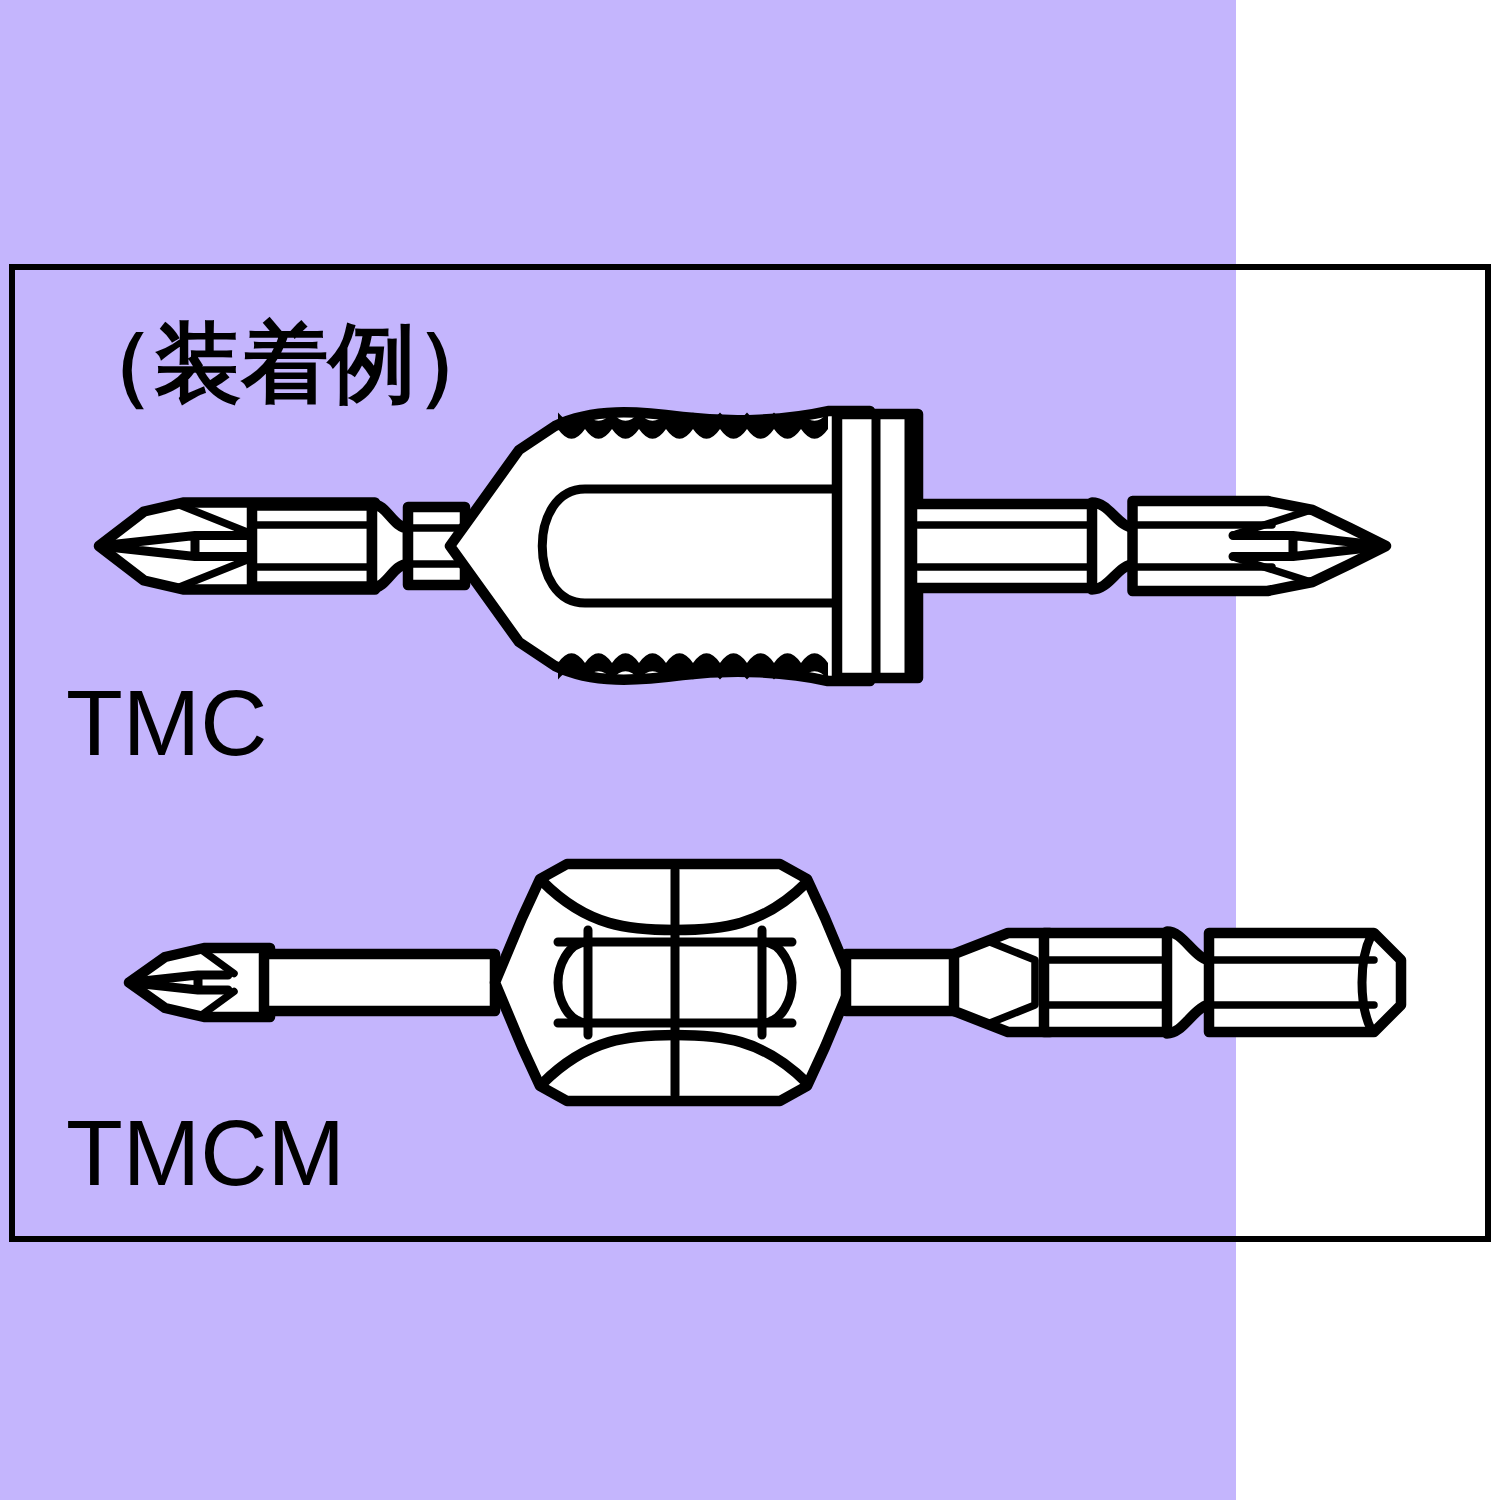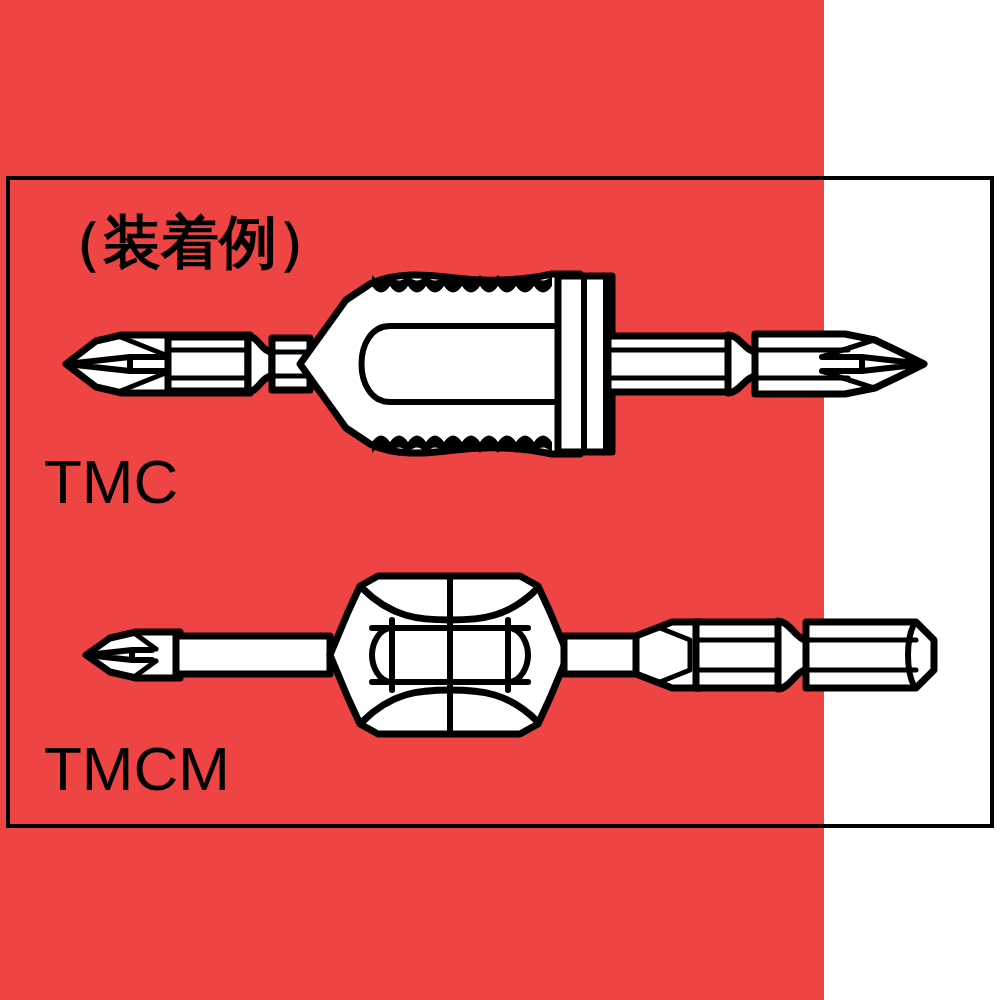--- a/index.html
+++ b/index.html
@@ -10,21 +10,21 @@
   body {
     width: 1000px;
     height: 1000px;
     font-family: "Liberation Sans", sans-serif;
     overflow: hidden;
   }
   #stage {
     position: relative;
     width: 824px;
     height: 1000px;
-    background: #ef4444;
+    background: #c4b5fd;
   }
   #figure-svg {
     position: absolute;
     left: 0;
     top: 0;
     width: 1000px;
     height: 1000px;
     display: block;
   }
   .label-jp {

